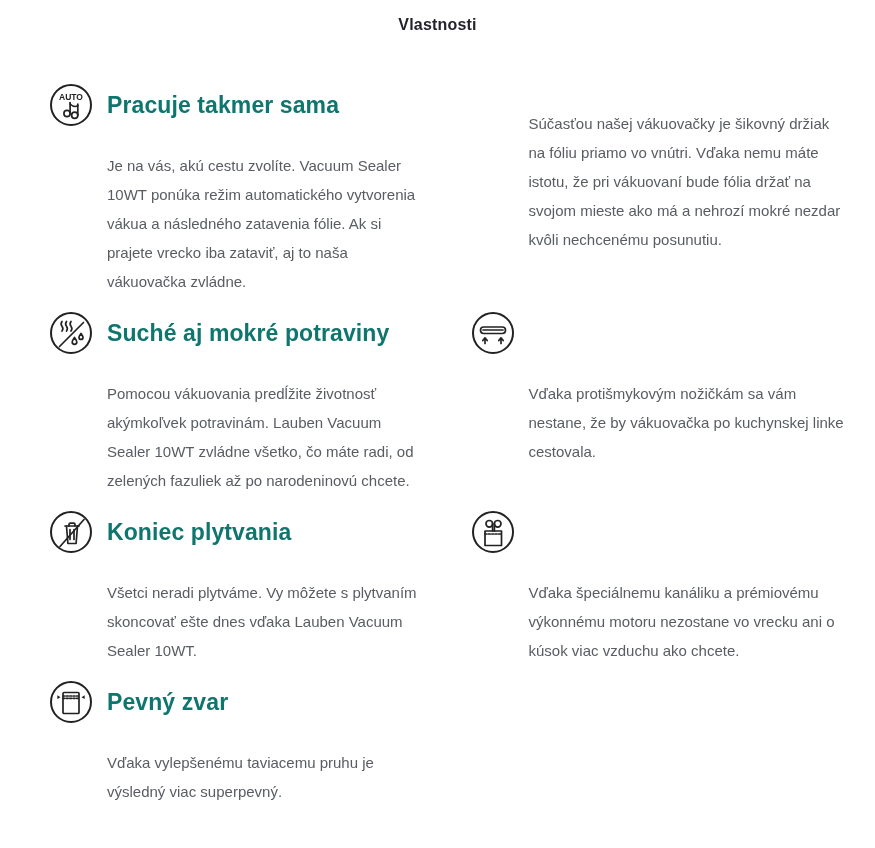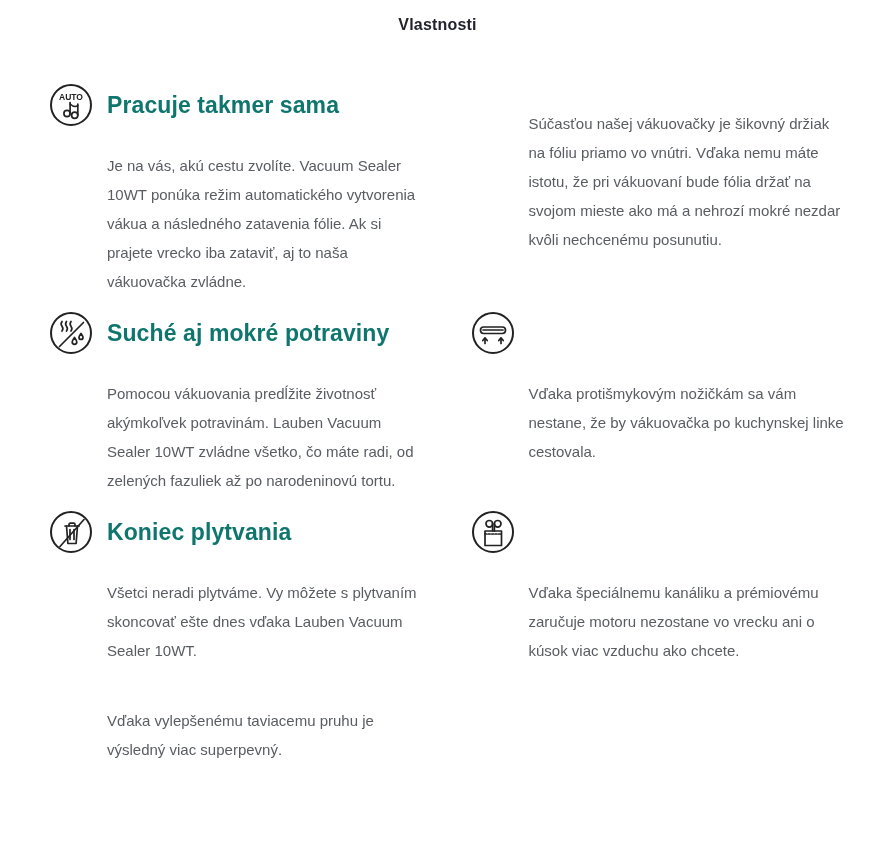--- a/index.html
+++ b/index.html
@@ -95,21 +95,21 @@
               <path d="M13.5 5.5 q-1.8 2.4 0 4.8 q1.8 2.4 0 4.8"></path>
               <path d="M18 5.5 q-1.8 2.4 0 4.8 q1.8 2.4 0 4.8"></path>
               <path d="M6.5 30.5 L30.5 6.5"></path>
               <path d="M21.5 21.5 c-1.6 2.3 -2.3 3.2 -2.3 4.5 a2.3 2.3 0 1 0 4.6 0 c0 -1.3 -.7 -2.2 -2.3 -4.5 z"></path>
               <path d="M28 17.5 c-1.4 2 -2 2.8 -2 3.9 a2 2 0 1 0 4 0 c0 -1.1 -.6 -1.9 -2 -3.9 z"></path>
             </g>
           </svg>
         </span>
       <h3 class="feature-title">Suché aj mokré potraviny</h3>
     </div>
-    <p class="feature-body">Pomocou vákuovania predĺžite životnosť akýmkoľvek potravinám. Lauben Vacuum Sealer 10WT zvládne všetko, čo máte radi, od zelených fazuliek až po narodeninovú tortu.</p>
+    <p class="feature-body">Pomocou vákuovania predĺžite životnosť akýmkoľvek potravinám. Lauben Vacuum Sealer 10WT zvládne všetko, čo máte radi, od zelených fazuliek až po narodeninovú chcete.</p>
   </section>
 
   <section class="feature">
     <div class="feature-head">
       <span class="icon-box">
           <svg width="36" height="36" viewBox="0 0 36 36">
             <g fill="none" stroke="#222222" stroke-width="1.7" stroke-linecap="round" stroke-linejoin="round">
               <rect x="5.5" y="11" width="25" height="6.5" rx="3.2"></rect>
               <path d="M8 14 H28"></path>
               <path d="M10 27.5 V22.5"></path>
@@ -151,19 +151,33 @@
               <circle cx="14.3" cy="8.8" r="3.3"></circle>
               <path d="M17.6 8.8 V16"></path>
               <circle cx="22.7" cy="8.8" r="3.3"></circle>
               <path d="M19.4 8.8 V16"></path>
               <rect x="10" y="16" width="16.5" height="14.5"></rect>
               <path d="M10 19 H26.5" stroke-dasharray="1.8 1.6"></path>
             </g>
           </svg>
         </span>
     </div>
-    <p class="feature-body">Vďaka špeciálnemu kanáliku a prémiovému zaručuje motoru nezostane vo vrecku ani o kúsok viac vzduchu ako chcete.</p>
+    <p class="feature-body">Vďaka špeciálnemu kanáliku a prémiovému výkonnému motoru nezostane vo vrecku ani o kúsok viac vzduchu ako chcete.</p>
   </section>
 
   <section class="feature">
+    <div class="feature-head">
+      <span class="icon-box">
+          <svg width="36" height="36" viewBox="0 0 36 36">
+            <g fill="none" stroke="#222222" stroke-width="1.7" stroke-linecap="round" stroke-linejoin="round">
+              <rect x="10" y="7.5" width="16" height="21" rx="1"></rect>
+              <path d="M10 11 H26" stroke-dasharray="1.8 1.6"></path>
+              <path d="M10 13.3 H26" stroke-dasharray="1.8 1.6"></path>
+              <path d="M4.3 10.3 l3.2 1.9 -3.2 1.9 z" fill="#222222" stroke="none"></path>
+              <path d="M31.7 10.3 l-3.2 1.9 3.2 1.9 z" fill="#222222" stroke="none"></path>
+            </g>
+          </svg>
+        </span>
+      <h3 class="feature-title">Pevný zvar</h3>
+    </div>
     <p class="feature-body">Vďaka vylepšenému taviacemu pruhu je výsledný viac superpevný.</p>
   </section>
 </div>
 
 </body></html>

